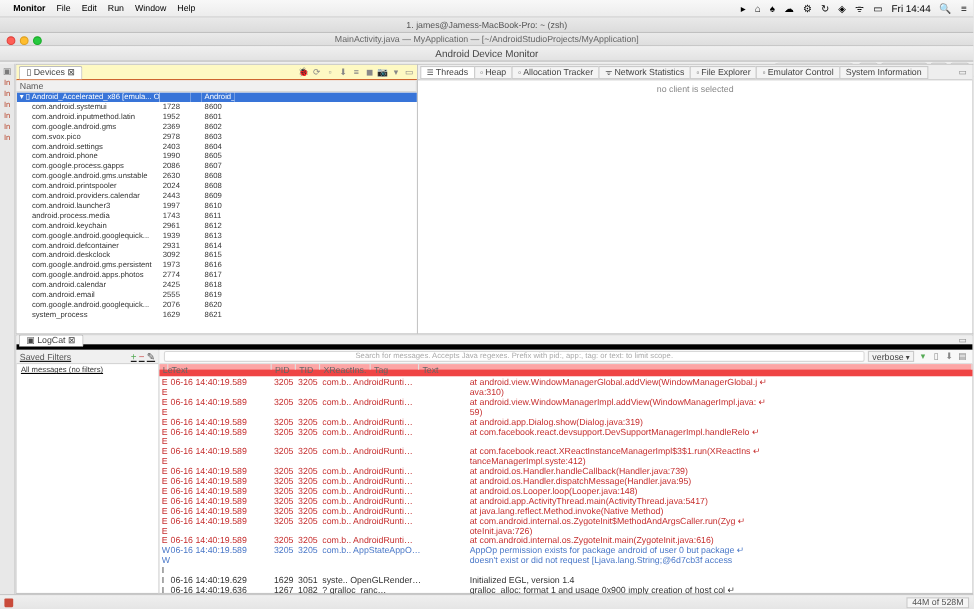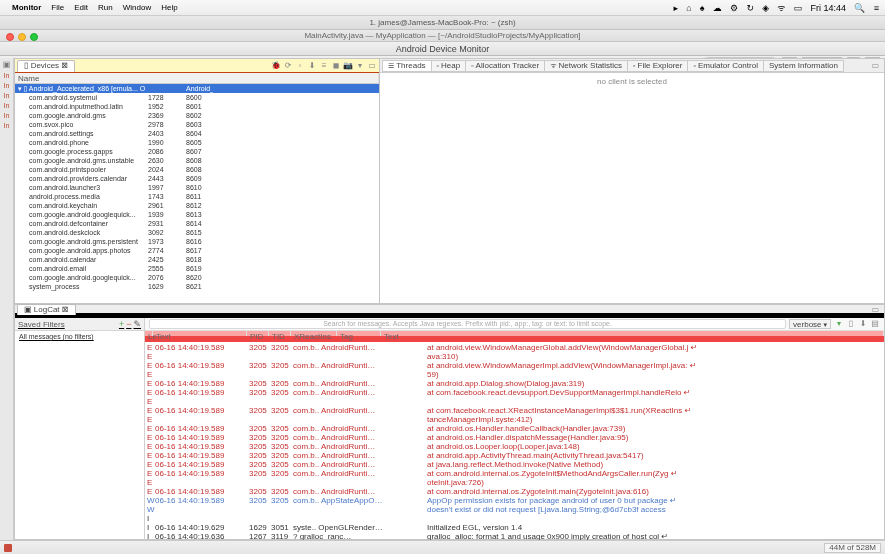--- a/index.html
+++ b/index.html
@@ -538,21 +538,21 @@
             <span class="ti">06-16 14:40:19.629</span>
             <span class="pd">1629</span>
             <span class="td">3051</span>
             <span class="ap">syste.. OpenGLRender…</span>
             <span class="tx">Initialized EGL, version 1.4</span>
           </div>
           <div class="r I">
             <span class="lv">I</span>
             <span class="ti">06-16 14:40:19.636</span>
             <span class="pd">1267</span>
-            <span class="td">3119</span>
+            <span class="td">1082</span>
             <span class="ap">? gralloc_ranc…</span>
             <span class="tx">gralloc_alloc: format 1 and usage 0x900 imply creation of host col ↵</span>
           </div>
           <div class="r I">
             <span class="lv">I</span>
             <span class="ti"></span>
             <span class="pd"></span>
             <span class="td"></span>
             <span class="ap"></span>
             <span class="tx">or buffer</span>

